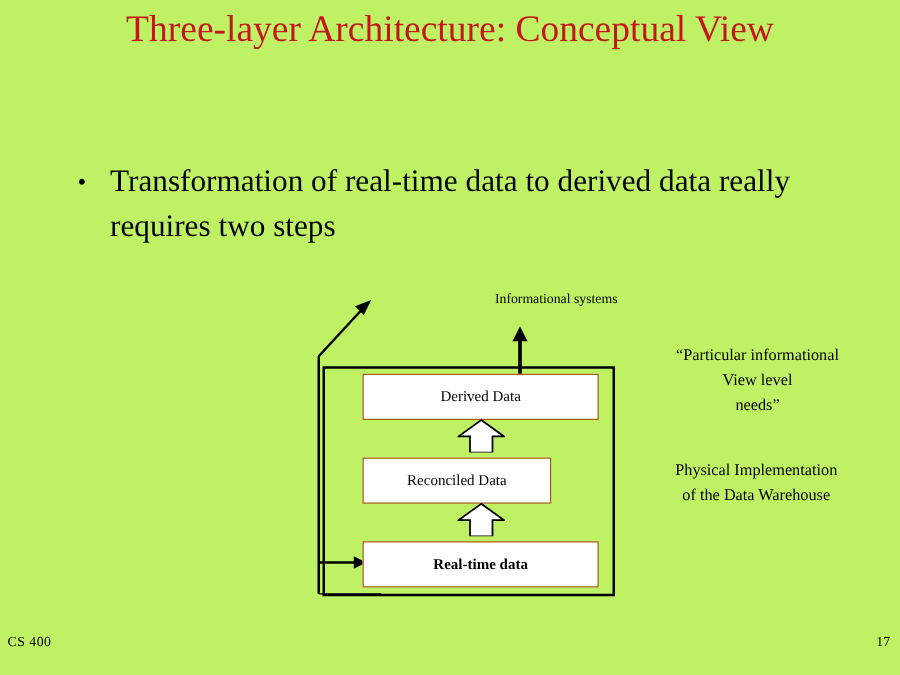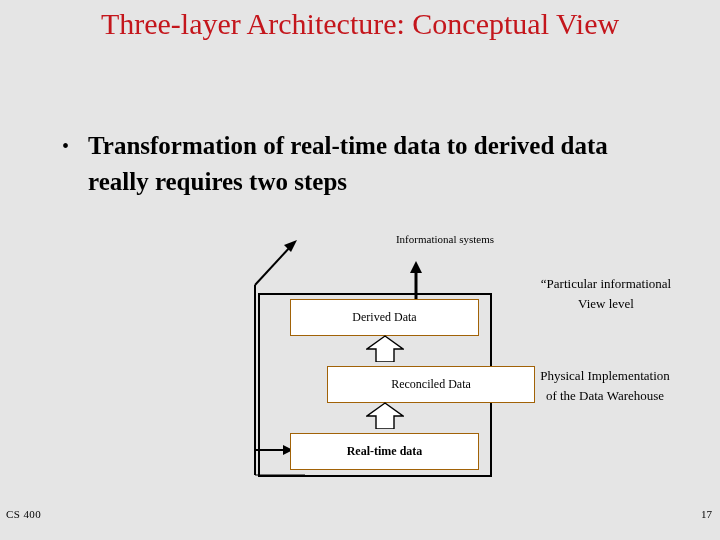--- a/index.html
+++ b/index.html
@@ -4,21 +4,21 @@
 <style>
   html, body {
     margin: 0;
     padding: 0;
     background: #ffffff;
   }
   #slide {
     position: relative;
     width: 720px;
     height: 540px;
-    background: #e5e5e5;
+    background: #bef264;
     overflow: hidden;
     font-family: "Liberation Serif", "DejaVu Serif", serif;
     color: #000000;
   }
 
   
   #title {
     position: absolute;
     left: 18px;
     top: 4px;
@@ -45,21 +45,20 @@
     width: 26px;
     font-size: 20px;
     line-height: 36px;
     text-align: left;
     padding-left: 4px;
   }
   #bullet-text {
     flex: 1 1 auto;
     font-size: 25px;
     line-height: 36px;
-    font-weight: bold;
   }
 
   
   #diagram {
     position: absolute;
     left: 245px;
     top: 225px;
     width: 255px;
     height: 262px;
   }
@@ -87,21 +86,21 @@
     border: 1px solid #a16207;
     box-sizing: border-box;
     background: #ffffff;
     font-size: 12px;
     display: flex;
     align-items: center;
     justify-content: center;
     white-space: nowrap;
   }
   #box-derived   { left: 45px; top: 74px;  width: 189px; height: 37px; }
-  #box-reconciled{ left: 45px; top: 141px; width: 208px; height: 37px; margin-left: 37px; }
+  #box-reconciled{ left: 45px; top: 141px; width: 151px; height: 37px; }
   #box-realtime  { left: 45px; top: 208px; width: 189px; height: 37px; font-weight: bold; }
 
   
   .block-arrow {
     position: absolute;
     width: 38px;
     height: 27px;
   }
   #arrow-rec-to-der { left: 121px; top: 110px; }
   #arrow-rt-to-rec  { left: 121px; top: 177px; }
@@ -205,20 +204,21 @@
 
     <div class="layer-box" id="box-realtime">
       <span>Real-time data</span>
     </div>
 
   </div>
 
   <div class="rcaption" id="caption-view">
     <div>“Particular informational</div>
     <div>View level</div>
+    <div>needs”</div>
   </div>
 
   <div class="rcaption" id="caption-physical">
     <div>Physical Implementation</div>
     <div>of the Data Warehouse</div>
   </div>
 
   <div id="footer-left">CS 400</div>
   <div id="footer-right">17</div>
 

